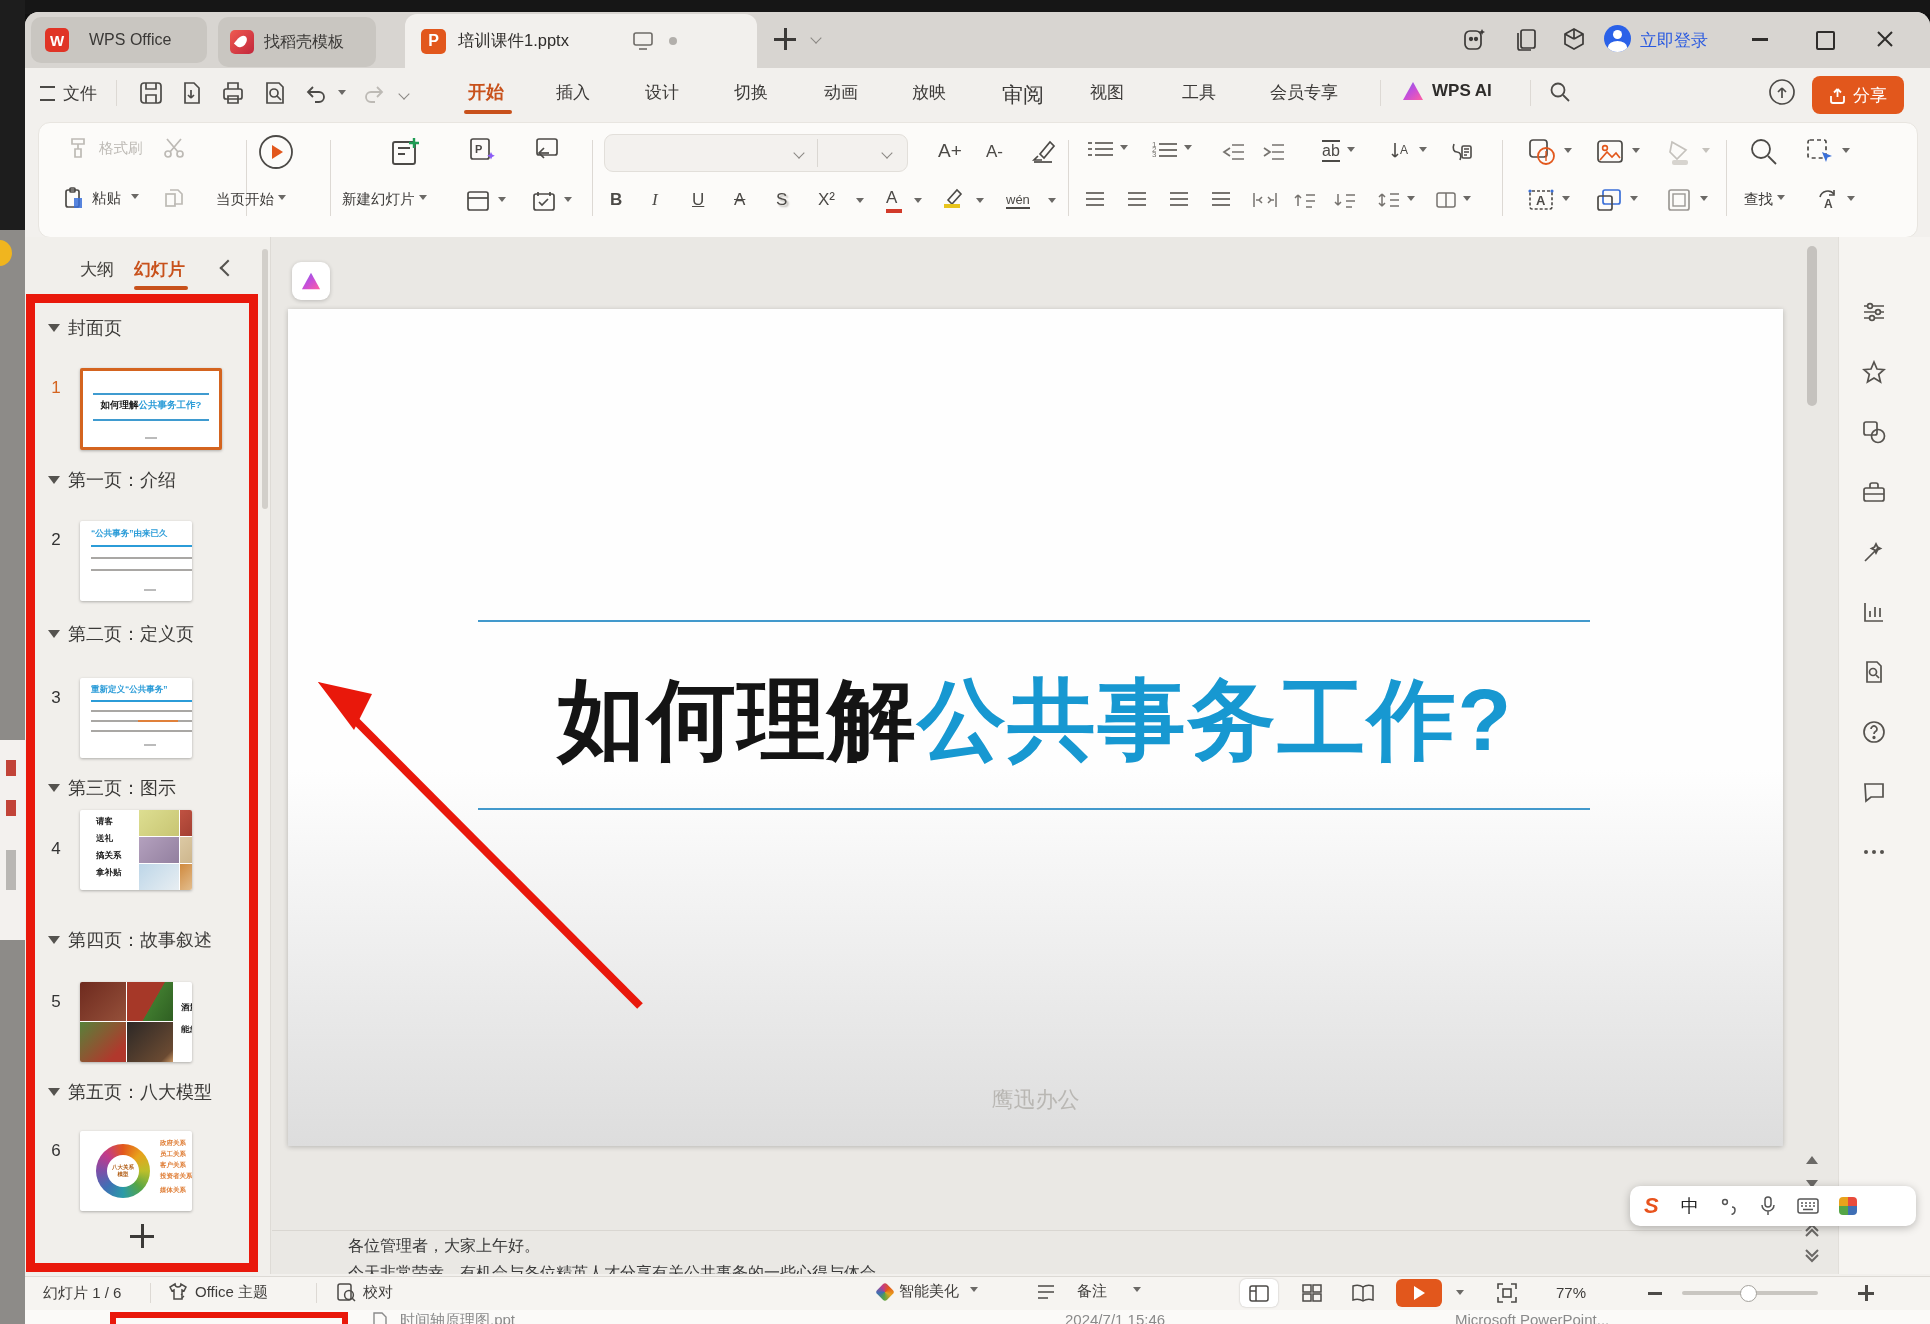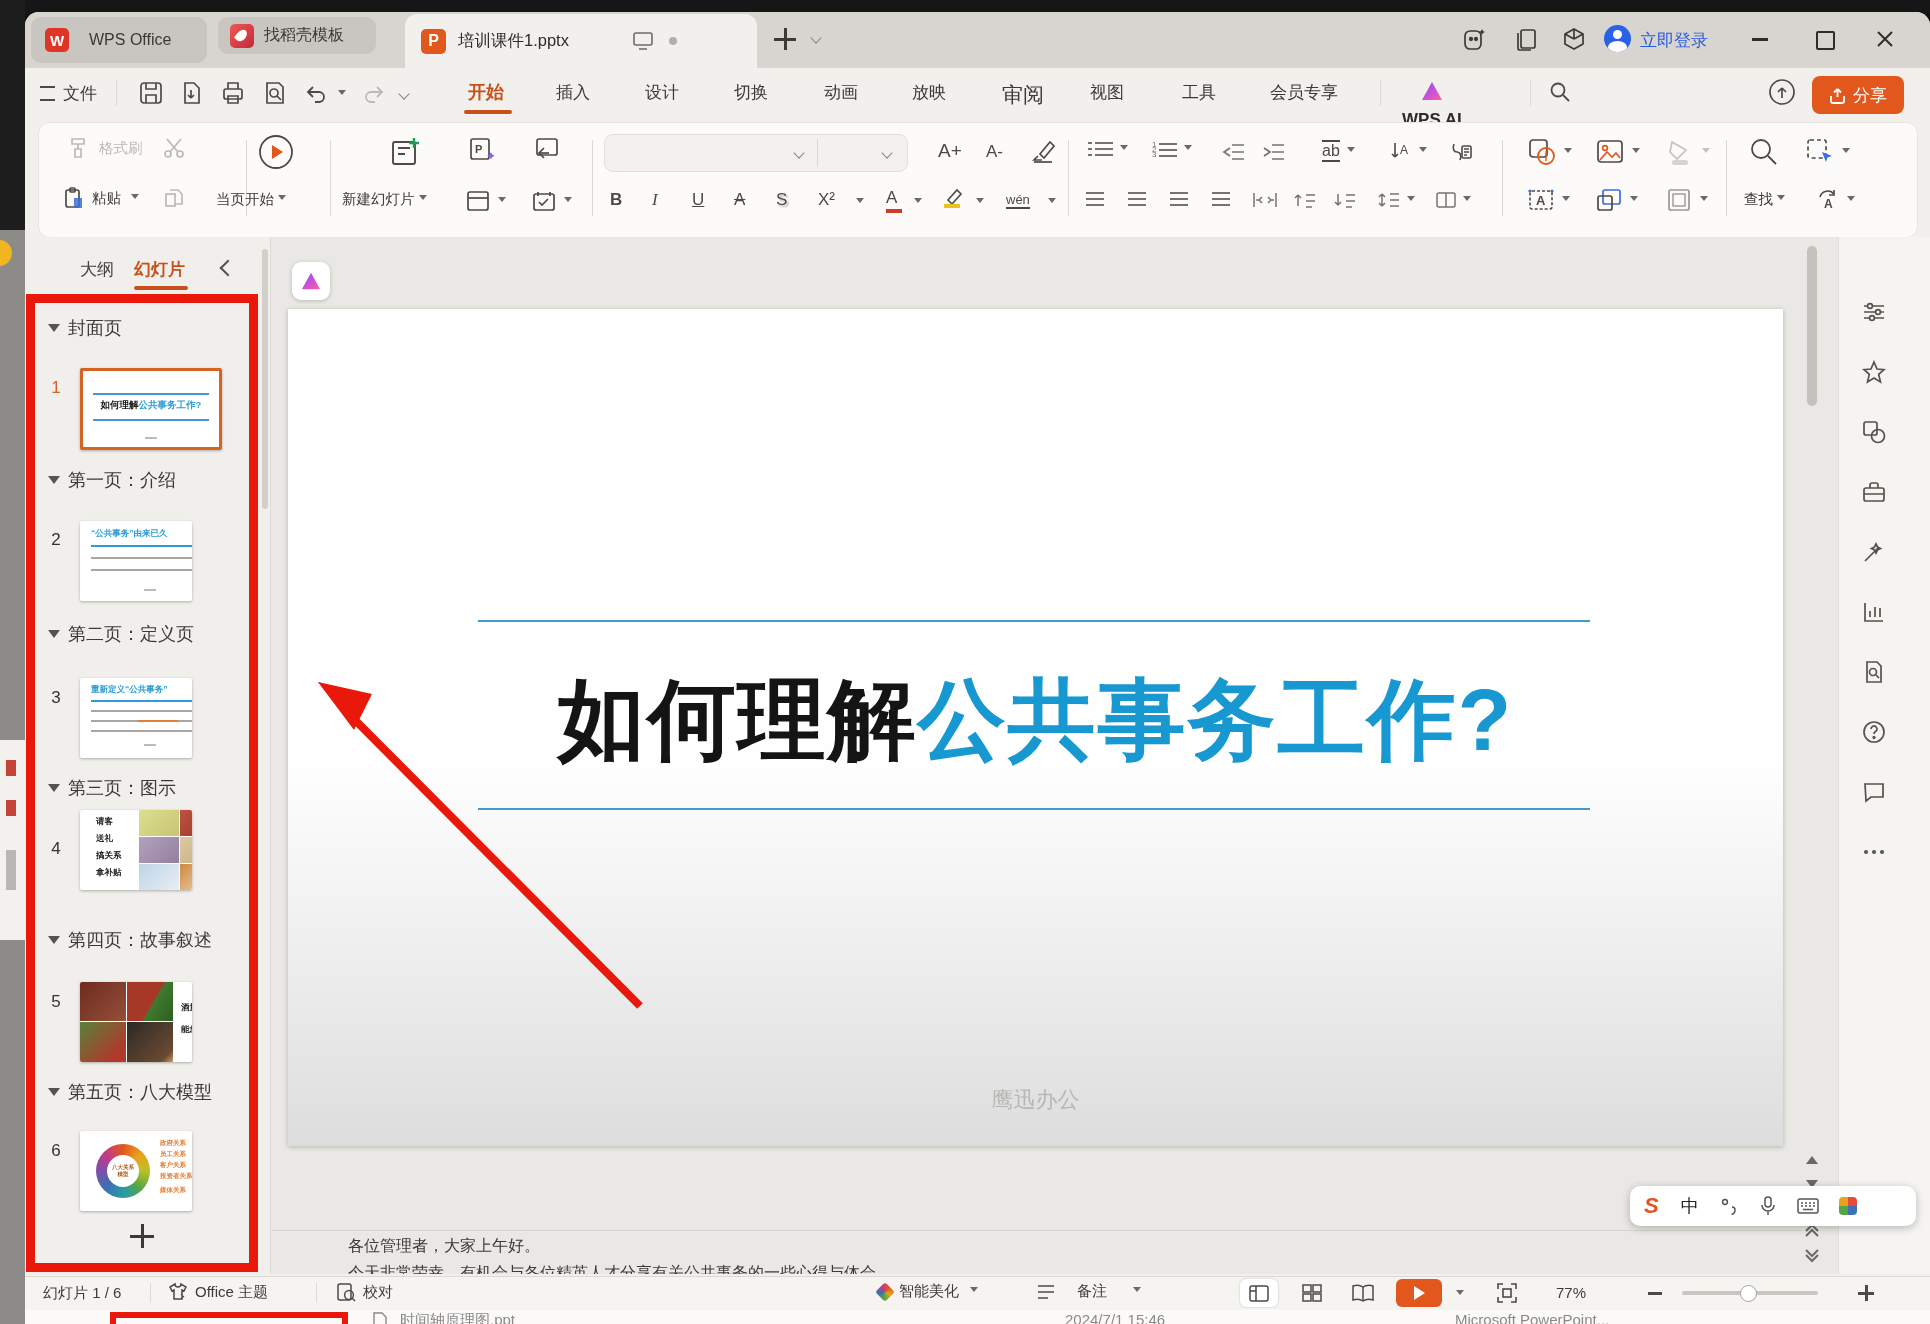--- a/index.html
+++ b/index.html
@@ -39,21 +39,21 @@
 
   <div class="ab" style="left:25px;top:12px;width:1905px;height:1312px;background:#f2f0ed;border-radius:14px 14px 0 0;"></div>
 
   <div class="ab" style="left:25px;top:12px;width:1905px;height:56px;background:#d8d5d1;border-radius:14px 14px 0 0;"></div>
 
   <div class="ab" style="left:31px;top:17px;width:176px;height:46px;background:#c9c6c1;border-radius:10px;display:flex;align-items:center;">
     <div style="margin-left:14px;width:24px;height:24px;border-radius:5px;background:#e03426;color:#fff;font-weight:bold;font-size:15px;display:flex;align-items:center;justify-content:center;">W</div>
     <span class="txt" style="margin-left:20px;font-size:16px;color:#3a3836;">WPS Office</span>
   </div>
 
-  <div class="ab" style="left:218px;top:17px;width:158px;height:37px;background:#c9c6c1;border-radius:10px;display:flex;align-items:center;">
+  <div class="ab" style="left:218px;top:17px;width:158px;height:50px;background:#c9c6c1;border-radius:10px;display:flex;align-items:center;">
     <div style="margin-left:12px;width:24px;height:24px;border-radius:5px;background:linear-gradient(135deg,#ef5a50,#c2273c);position:relative;">
       <div style="position:absolute;left:7px;top:5px;width:9px;height:13px;background:#fff;border-radius:50% 50% 50% 0;transform:rotate(40deg);"></div>
     </div>
     <span class="txt" style="margin-left:10px;font-size:16px;color:#3a3836;">找稻壳模板</span>
   </div>
 
   <div class="ab" style="left:405px;top:14px;width:352px;height:54px;background:#f2f0ed;border-radius:12px 12px 0 0;display:flex;align-items:center;">
     <div style="margin-left:16px;width:25px;height:25px;border-radius:5px;background:#e2571c;color:#fff;font-weight:bold;font-size:16px;display:flex;align-items:center;justify-content:center;">P</div>
     <span class="txt" style="margin-left:12px;font-size:16.5px;color:#2e2c2a;">培训课件1.pptx</span>
     <svg width="20" height="18" viewBox="0 0 20 18" style="margin-left:64px;" stroke="#6e6b67" fill="none" stroke-width="1.6">
@@ -135,21 +135,21 @@
   <span class="ab txt" style="left:556px;top:81px;font-size:17px;">插入</span>
   <span class="ab txt" style="left:645px;top:81px;font-size:17px;">设计</span>
   <span class="ab txt" style="left:734px;top:81px;font-size:17px;">切换</span>
   <span class="ab txt" style="left:824px;top:81px;font-size:17px;">动画</span>
   <span class="ab txt" style="left:912px;top:81px;font-size:17px;">放映</span>
   <span class="ab txt" style="left:1002px;top:81px;font-size:21px;">审阅</span>
   <span class="ab txt" style="left:1090px;top:81px;font-size:17px;">视图</span>
   <span class="ab txt" style="left:1182px;top:81px;font-size:17px;">工具</span>
   <span class="ab txt" style="left:1270px;top:81px;font-size:17px;">会员专享</span>
   <div class="vdiv" style="left:1380px;top:80px;height:26px;"></div>
-  <div class="ab" style="left:1402px;top:80px;display:flex;align-items:center;gap:8px;flex-direction:column;">
+  <div class="ab" style="left:1402px;top:80px;display:flex;align-items:center;gap:8px;">
     <svg width="22" height="22" viewBox="0 0 22 22">
         <defs>
           <linearGradient id="aig" x1="0" y1="0" x2="1" y2="1">
             <stop offset="0" stop-color="#7b5cf0"></stop>
             <stop offset=".5" stop-color="#c84fd8"></stop>
             <stop offset="1" stop-color="#ff5fa2"></stop>
           </linearGradient>
         </defs>
         <path d="M11 2L21 20H1z" fill="url(#aig)"></path>
       </svg>

